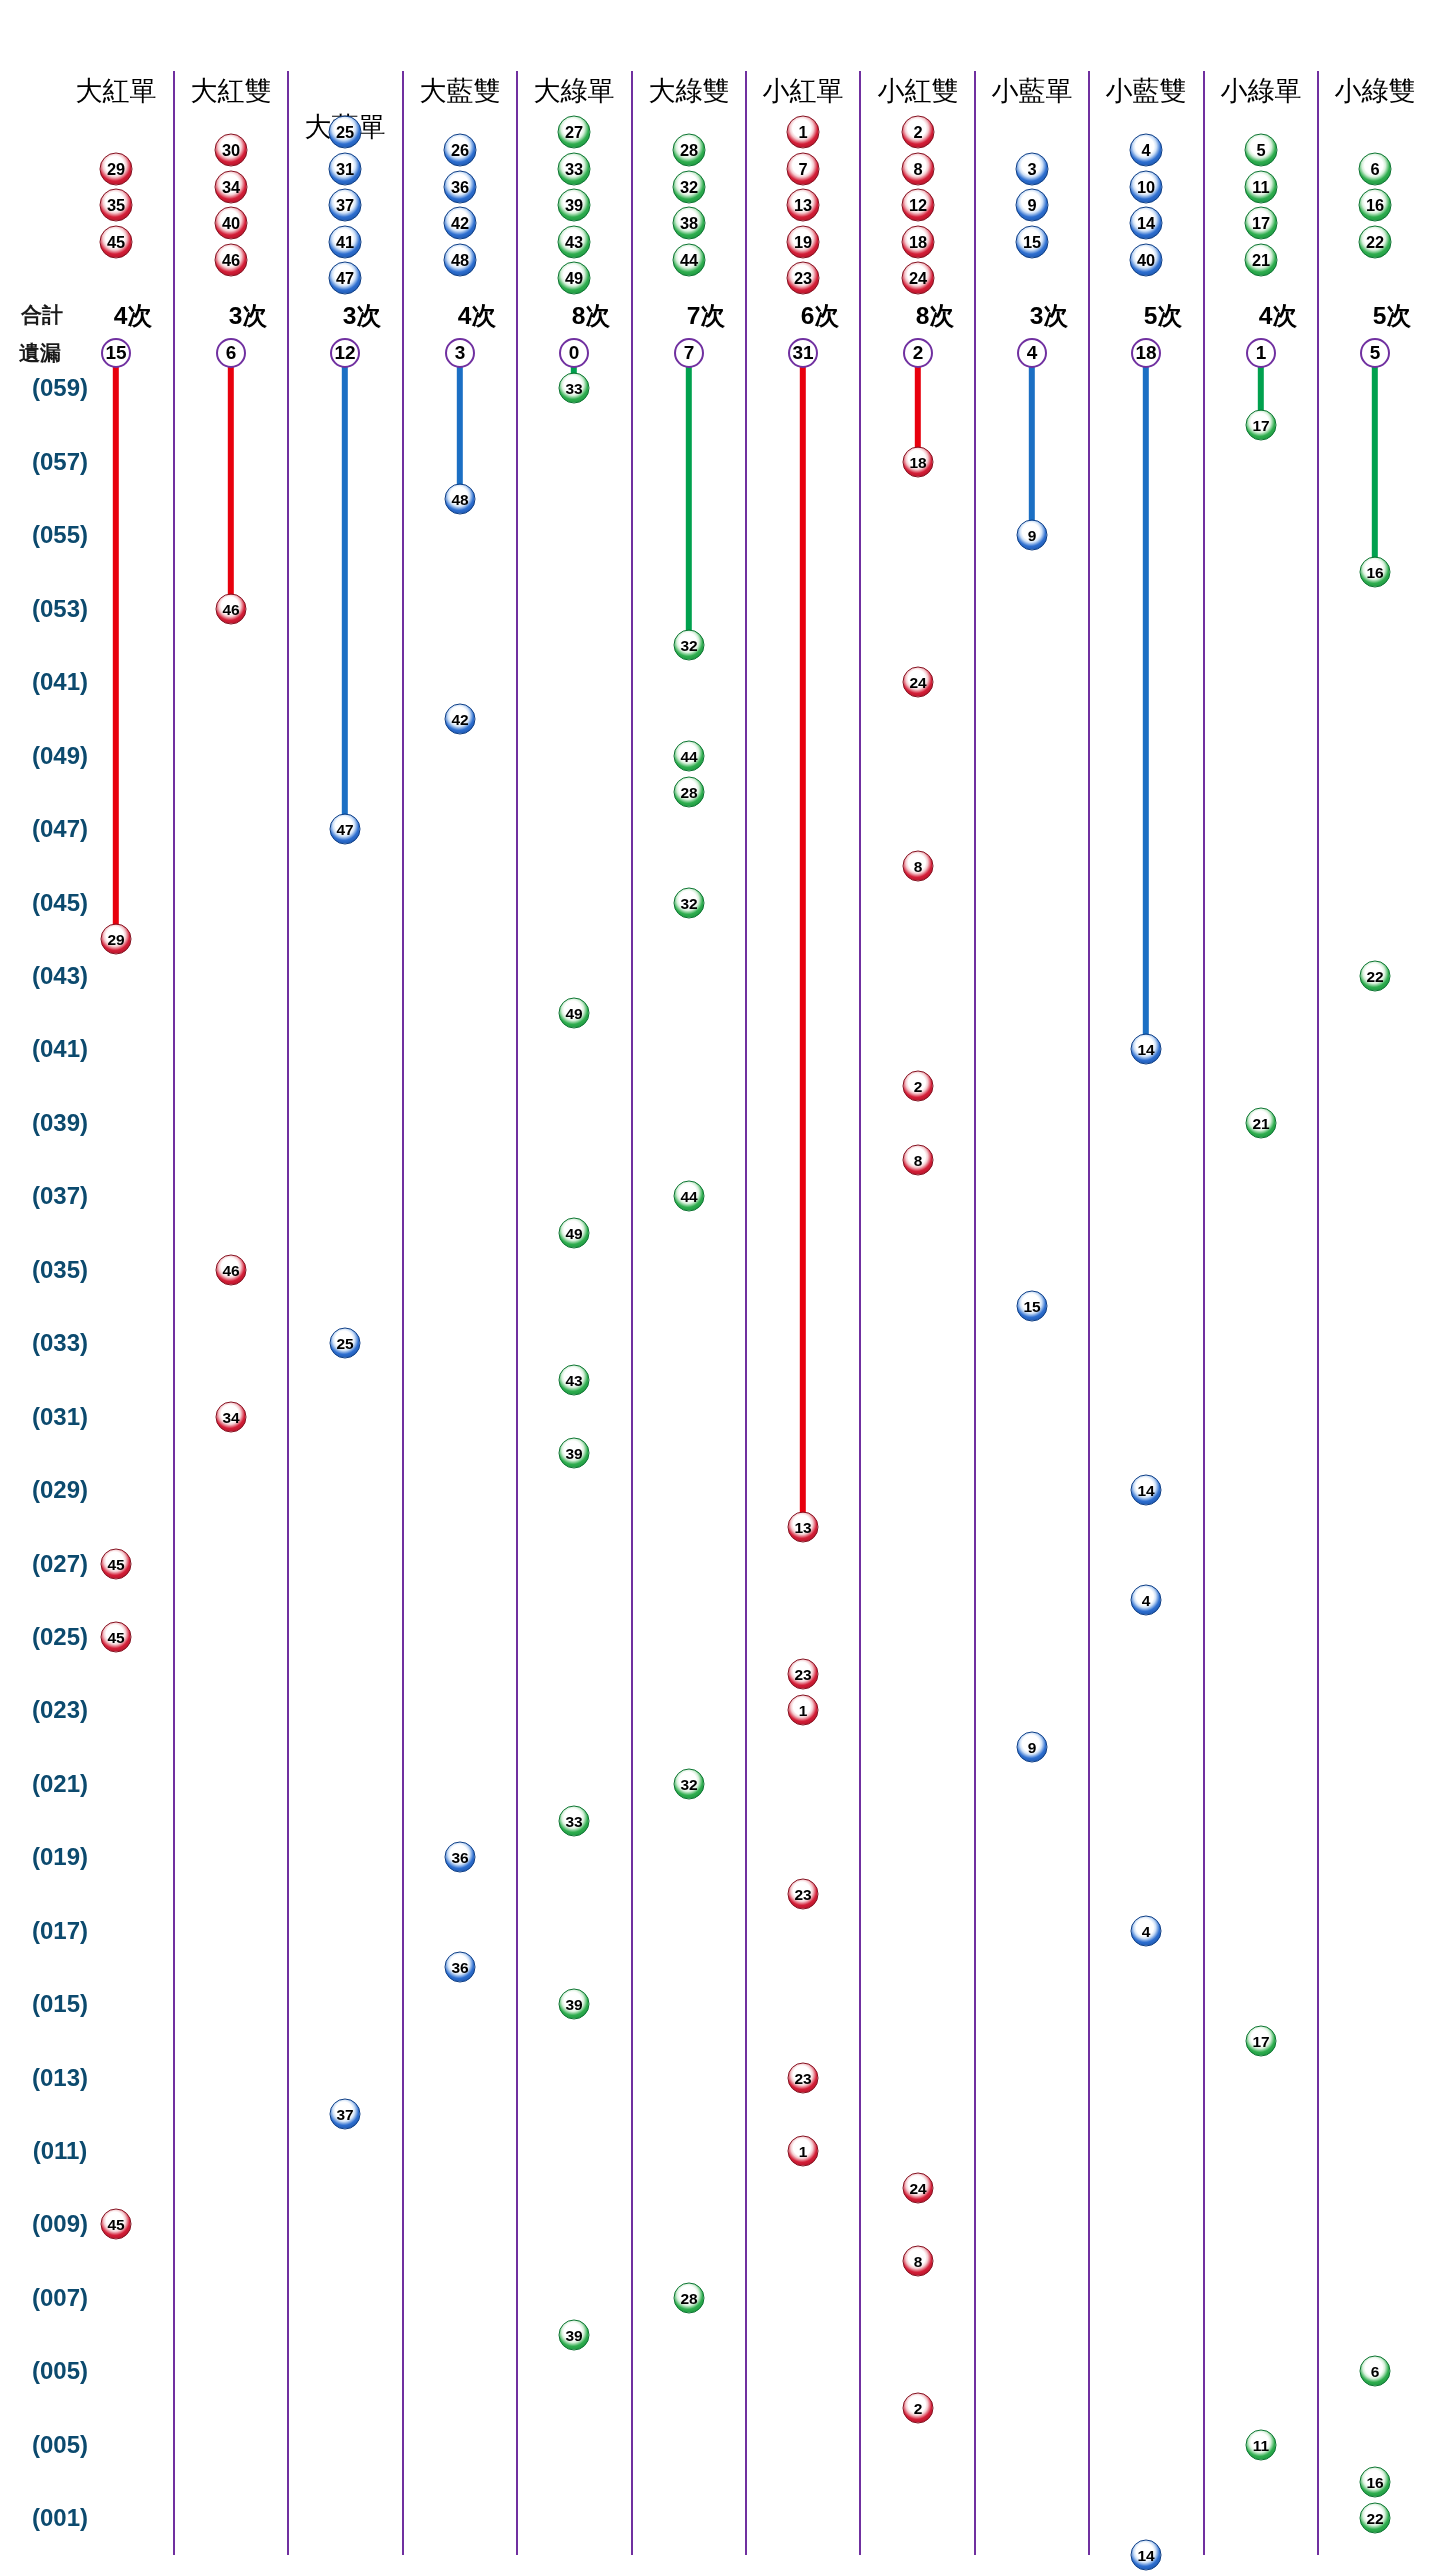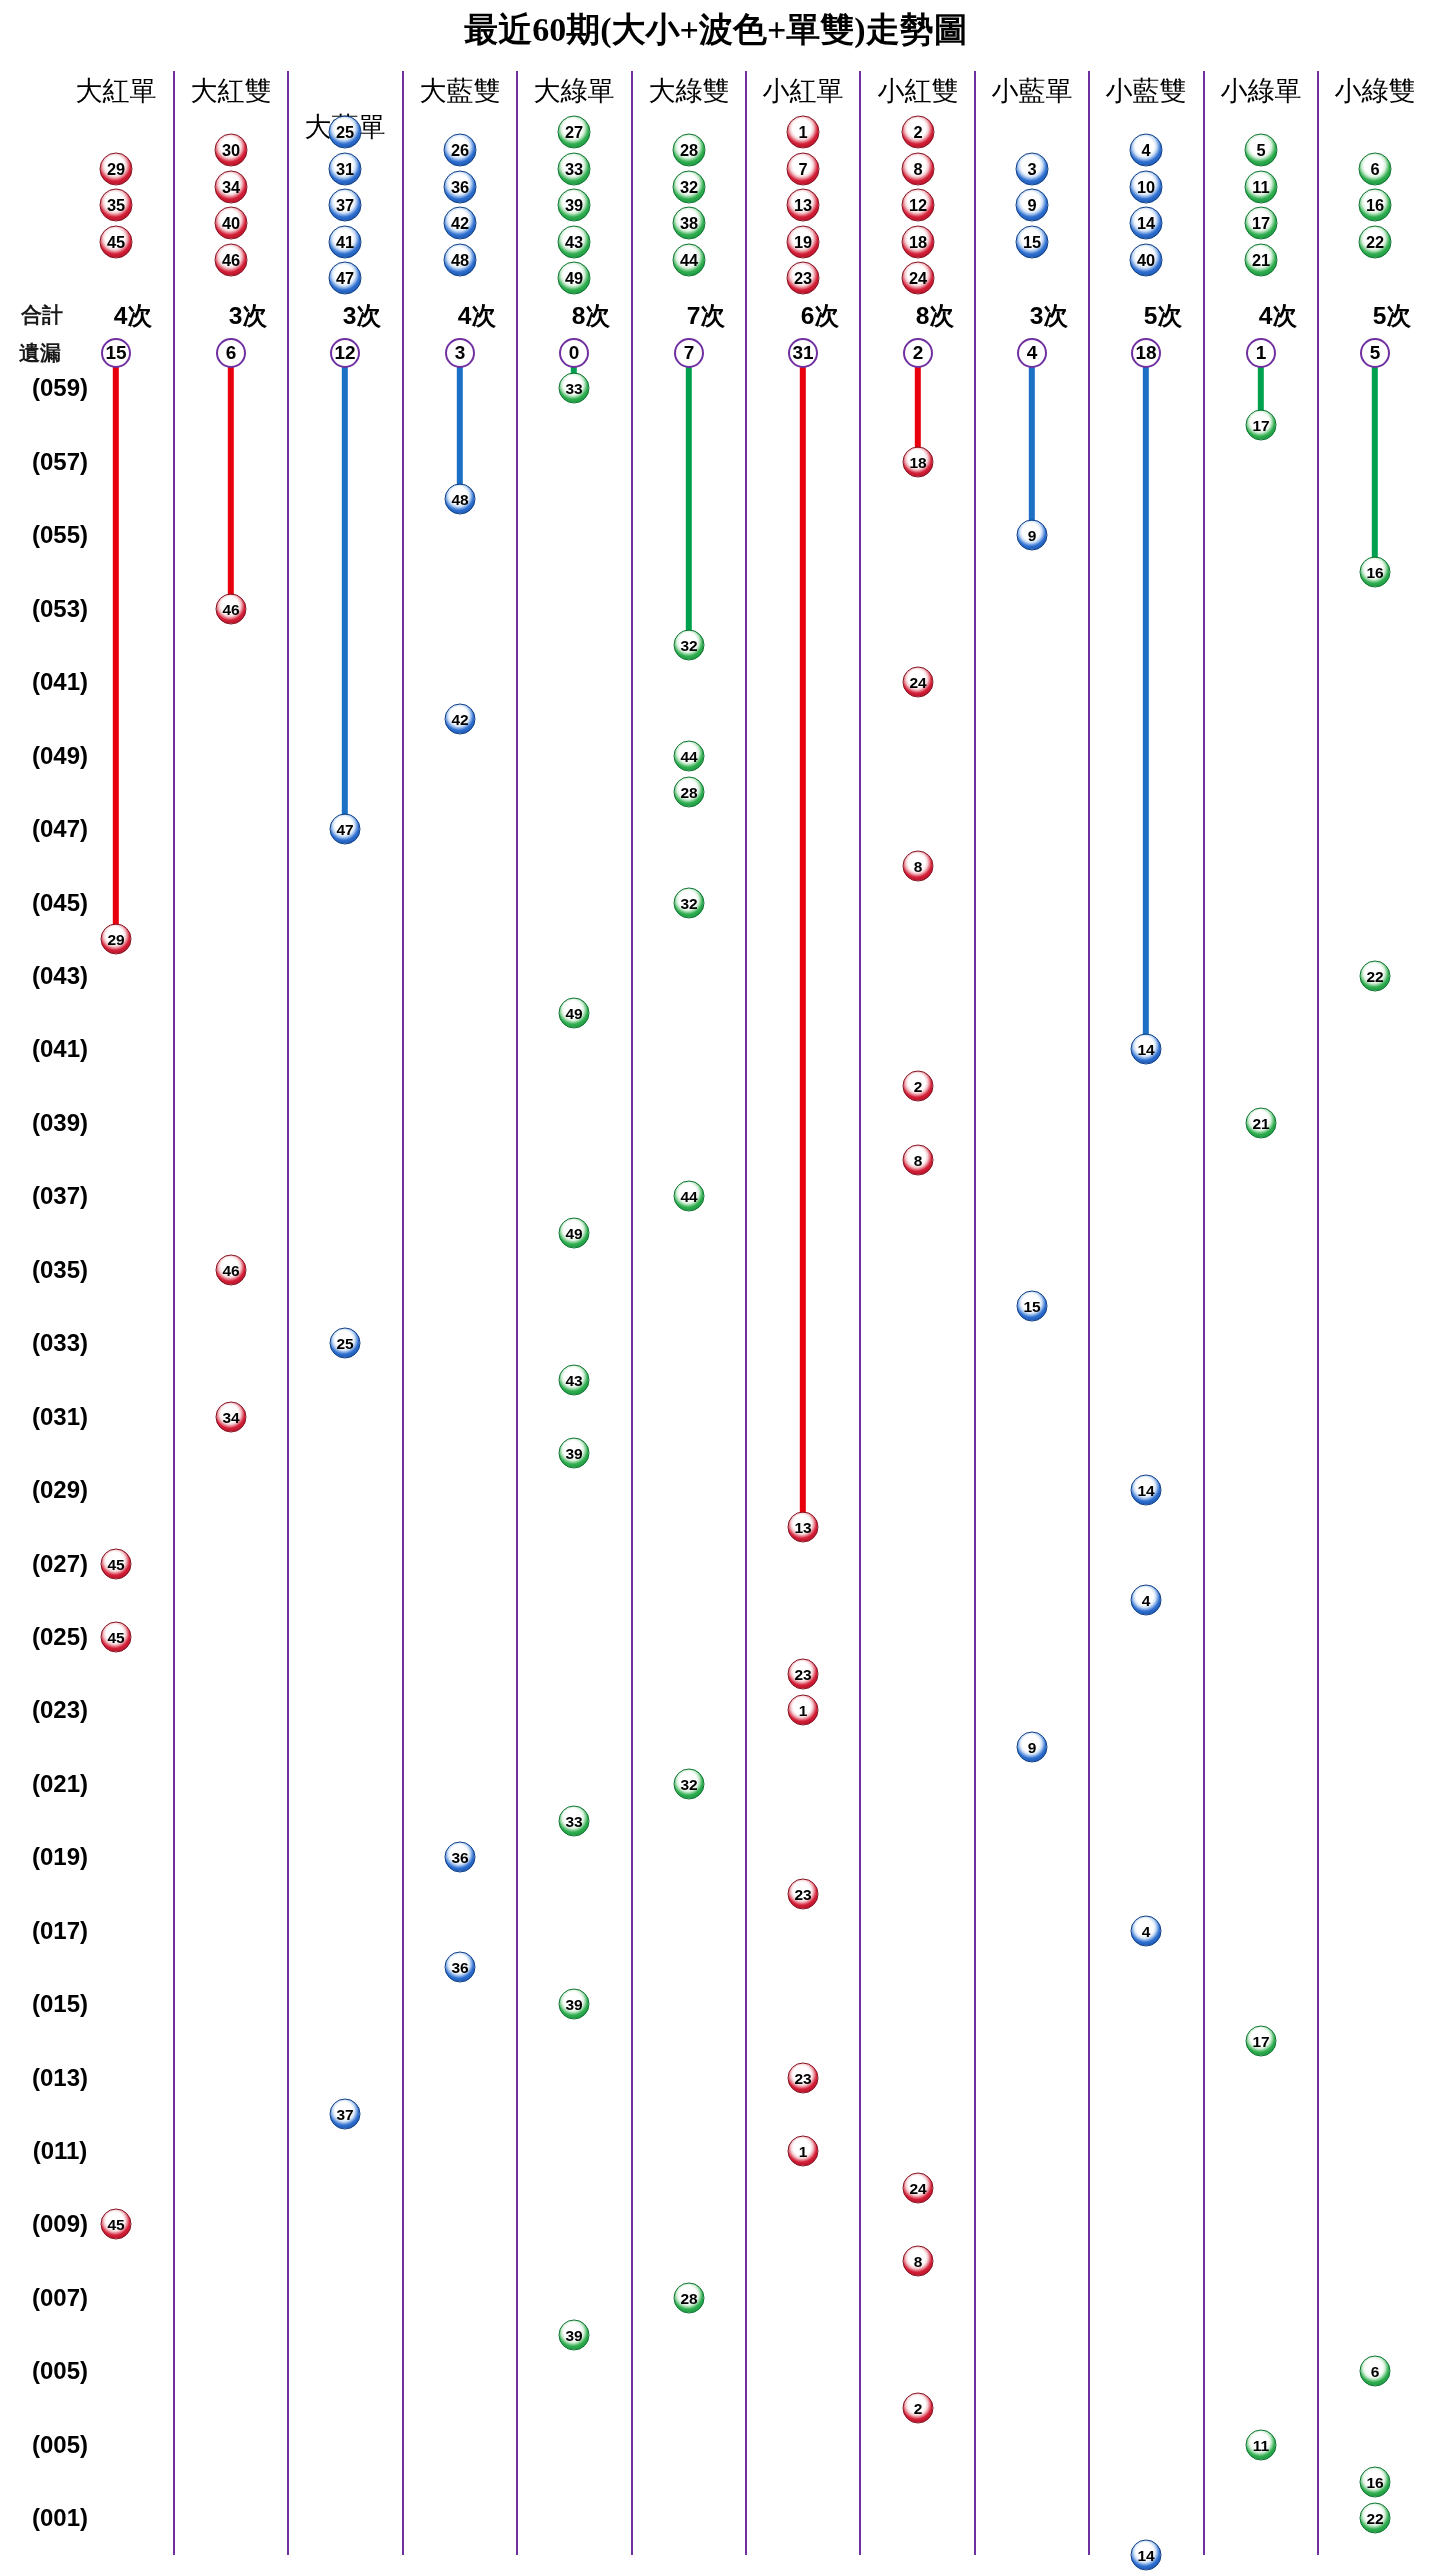--- a/index.html
+++ b/index.html
@@ -17,21 +17,21 @@
   }
   .col-header{
     font-family:"Liberation Serif","DejaVu Serif",serif;
     font-size:27px;color:#000;white-space:nowrap;
   }
   .side-label{
     font-family:"Liberation Serif","DejaVu Serif",serif;
     font-weight:bold;font-size:21px;color:#1a1a1a;white-space:nowrap;
   }
   .total-label{font-weight:bold;font-size:24.6px;color:#000;white-space:nowrap;margin-left:17px;}
-  .row-label{font-weight:bold;font-size:24px;color:#000000;white-space:nowrap;}
+  .row-label{font-weight:bold;font-size:24px;color:#0c4a6e;white-space:nowrap;}
   .sep{position:absolute;width:1.8px;background:#7030a0;}
   .trend{position:absolute;width:6.4px;transform:translateX(-50%);}
   .miss-circle{
     width:30px;height:30px;border-radius:50%;
     background:#fff;border:2.7px solid #7030a0;
     display:flex;align-items:center;justify-content:center;
     font-weight:bold;font-size:19px;color:#000;box-sizing:border-box;
   }
   .ball{
     width:31px;height:31px;border-radius:50%;
@@ -50,21 +50,20 @@
   }
   .b-green{
     background:radial-gradient(circle at 46% 38%, #ffffff 0%, #ffffff 36%, #d8f0db 46%, #2fae4f 62%, #0a7a30 100%);
     border:0.9px solid #0b7430;
   }
 </style>
 </head>
 <body>
 
 <div id="canvas">
-  <div class="abs title" style="left:716px;top:30px;">最近60期(大小+波色+單雙)走勢圖</div>
   <div class="abs side-label" style="left:42px;top:315px;">合計</div>
   <div class="abs side-label" style="left:40px;top:353px;">遺漏</div>
   <div id="grid-layer">
       <div class="sep" style="left: 173px; top: 71px; height: 2484px;"></div>
       <div class="sep" style="left: 287px; top: 71px; height: 2484px;"></div>
       <div class="sep" style="left: 402px; top: 71px; height: 2484px;"></div>
       <div class="sep" style="left: 516px; top: 71px; height: 2484px;"></div>
       <div class="sep" style="left: 631px; top: 71px; height: 2484px;"></div>
       <div class="sep" style="left: 745px; top: 71px; height: 2484px;"></div>
       <div class="sep" style="left: 859px; top: 71px; height: 2484px;"></div>

